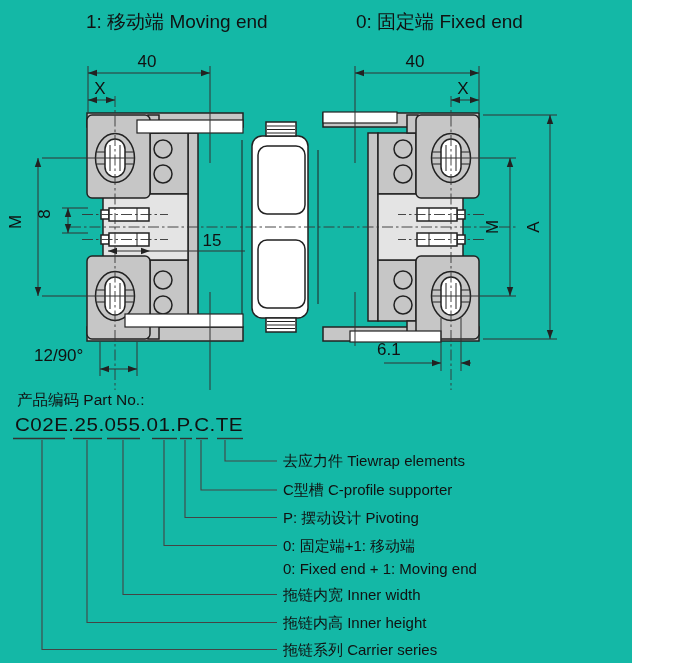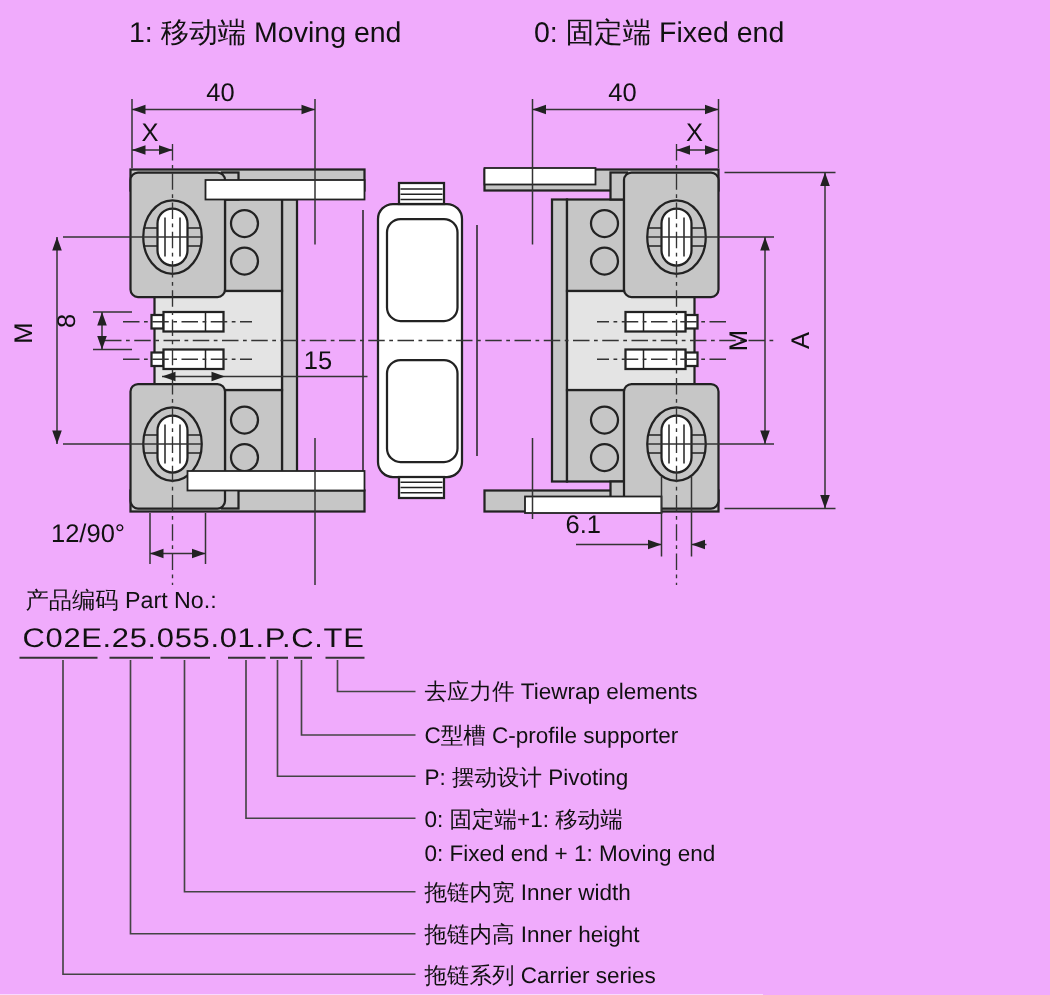--- a/index.html
+++ b/index.html
@@ -1,16 +1,16 @@
 <!DOCTYPE html>
 <html><head>
 <meta charset="utf-8">
 <style>
   html,body{margin:0;padding:0;background:#ffffff;}
-  .page{position:relative;width:700px;height:663px;background:#f0abfc;overflow:hidden;}
+  .page{position:relative;width:632px;height:663px;background:#14b8a6;overflow:hidden;}
   svg{display:block;}
   text{font-family:"Liberation Sans","DejaVu Sans",sans-serif;fill:#111;}
   .hdr{font-size:19px;}
   .dim{font-size:17px;}
   .pn-head{font-size:15.5px;}
   .pn-code{font-size:18px;letter-spacing:.4px;}
   .callout{font-size:15px;}
   .shape{stroke:#222;stroke-width:1.5;}
   .grey{fill:#c6c6c6;}
   .lgrey{fill:#e4e4e4;}

